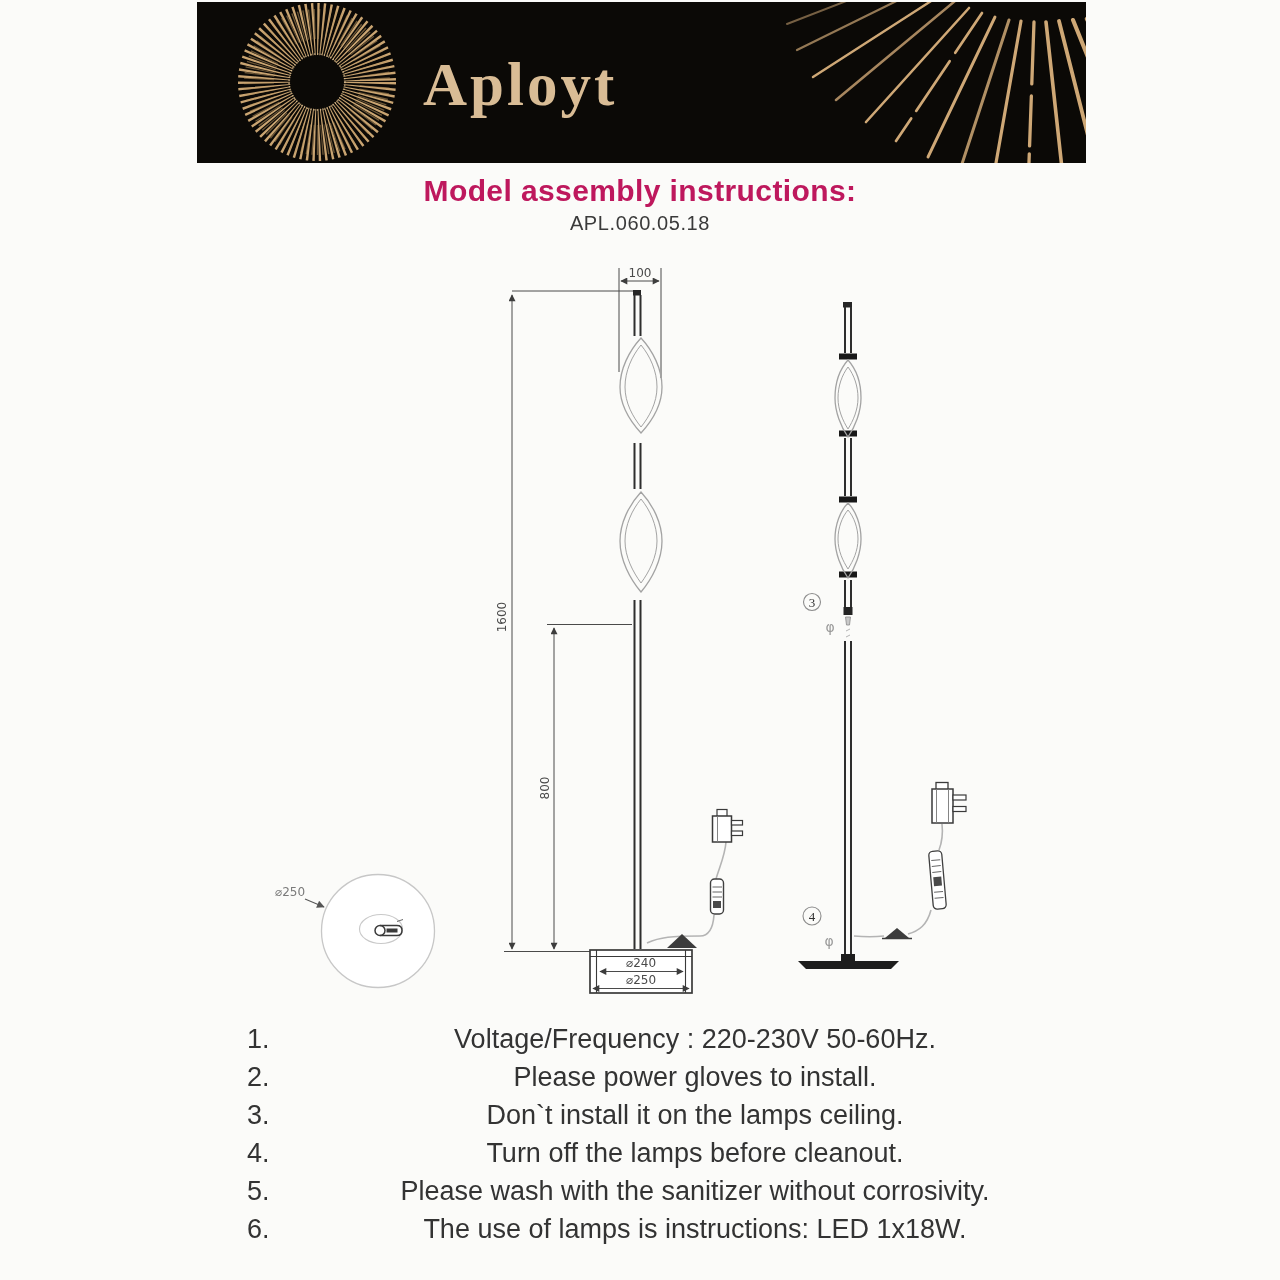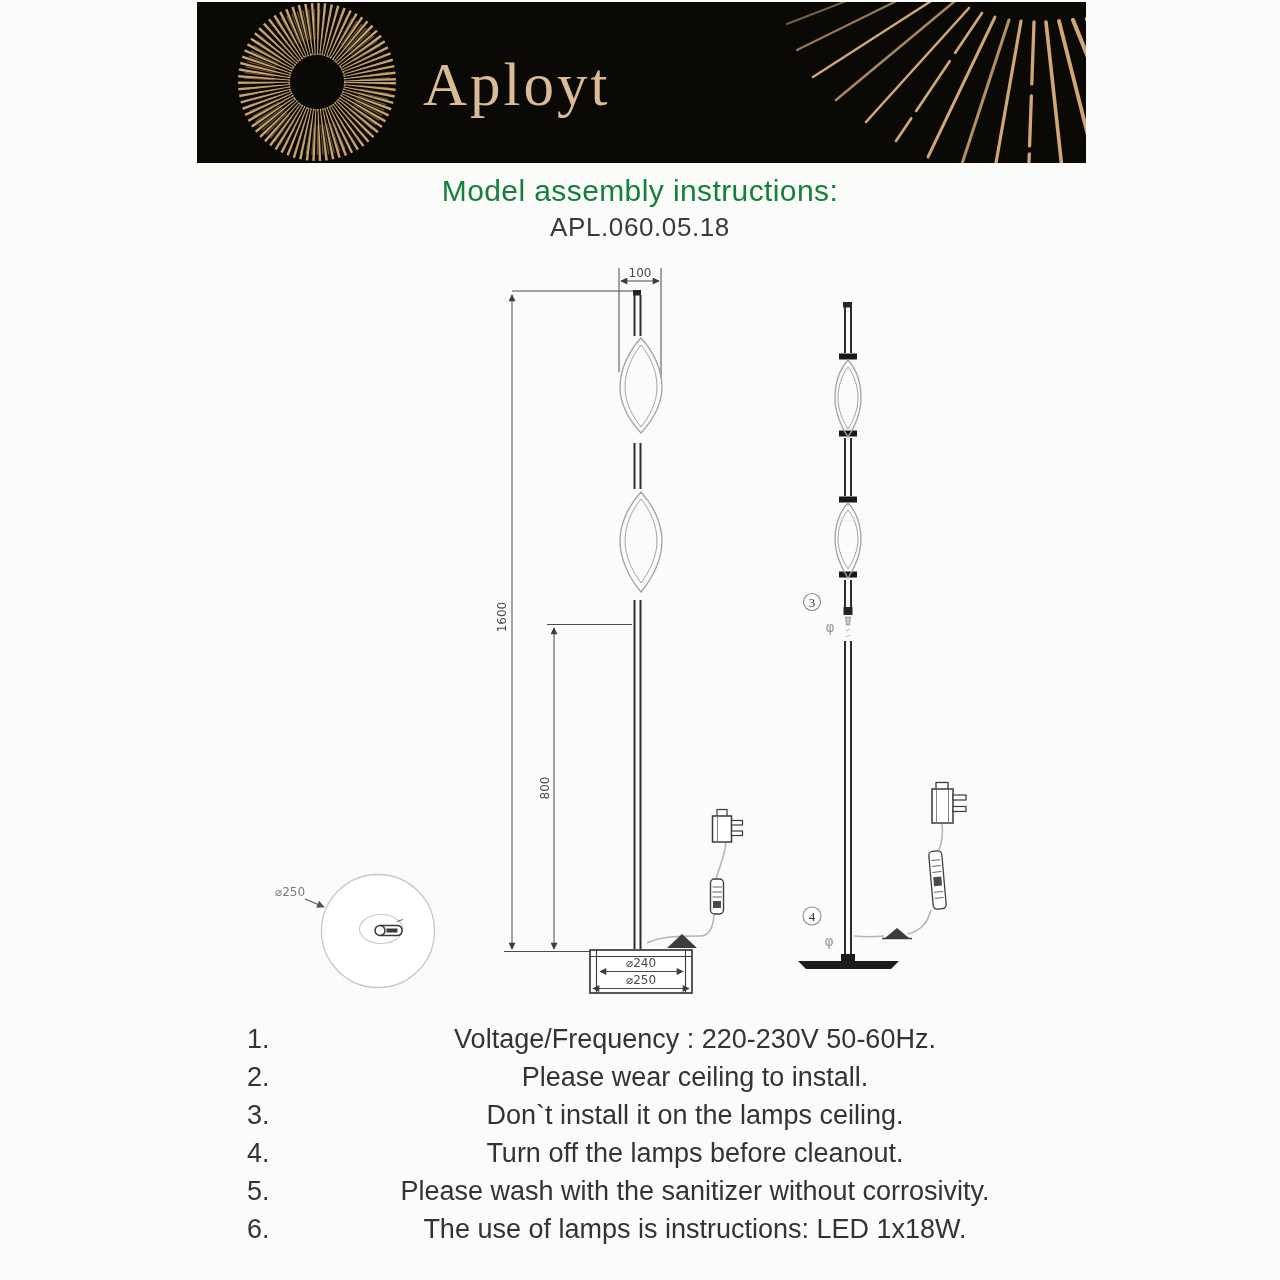--- a/index.html
+++ b/index.html
@@ -10,30 +10,30 @@
     color:#343434;overflow:hidden;
   }
   .banner{
     position:absolute;left:197px;top:2px;width:889px;height:161px;
     background:#0b0906;overflow:hidden;
   }
   .banner svg{position:absolute;left:0;top:0;}
   .brand{
     position:absolute;left:226px;top:52px;
     font-family:"Liberation Serif", serif;
-    font-size:61px;font-weight:400;letter-spacing:3px;
+    font-size:61px;font-weight:700;letter-spacing:3px;
     color:#d9bc95;line-height:1;
   }
   .page-title{
     position:absolute;left:0;top:174px;width:1280px;
-    text-align:center;font-size:30px;letter-spacing:.4px;color:#15803d;
+    text-align:center;font-size:30px;letter-spacing:.4px;color:#be185d;font-weight:bold;
   }
   .model-number{
     position:absolute;left:0;top:212px;width:1280px;
-    text-align:center;font-size:26px;letter-spacing:.6px;color:#3a3a3a;
+    text-align:center;font-size:20px;letter-spacing:.6px;color:#3a3a3a;
   }
   .drawing-svg{position:absolute;left:0;top:0;}
   .instructions{
     position:absolute;left:247px;top:1026px;width:860px;
     list-style:none;margin:0;padding:0;
     font-size:27px;color:#333;
   }
   .instructions li{display:flex;margin-bottom:11px;line-height:27px;}
   .instructions .num{width:36px;flex:0 0 36px;}
   .instructions .txt{flex:1;text-align:center;}
@@ -233,21 +233,21 @@
   </g>
 </svg>
 
 <ol class="instructions">
   <li>
     <span class="num">1.</span>
     <span class="txt">Voltage/Frequency : 220-230V 50-60Hz.</span>
   </li>
   <li>
     <span class="num">2.</span>
-    <span class="txt">Please wear ceiling to install.</span>
+    <span class="txt">Please power gloves to install.</span>
   </li>
   <li>
     <span class="num">3.</span>
     <span class="txt">Don`t install it on the lamps ceiling.</span>
   </li>
   <li>
     <span class="num">4.</span>
     <span class="txt">Turn off the lamps before cleanout.</span>
   </li>
   <li>

